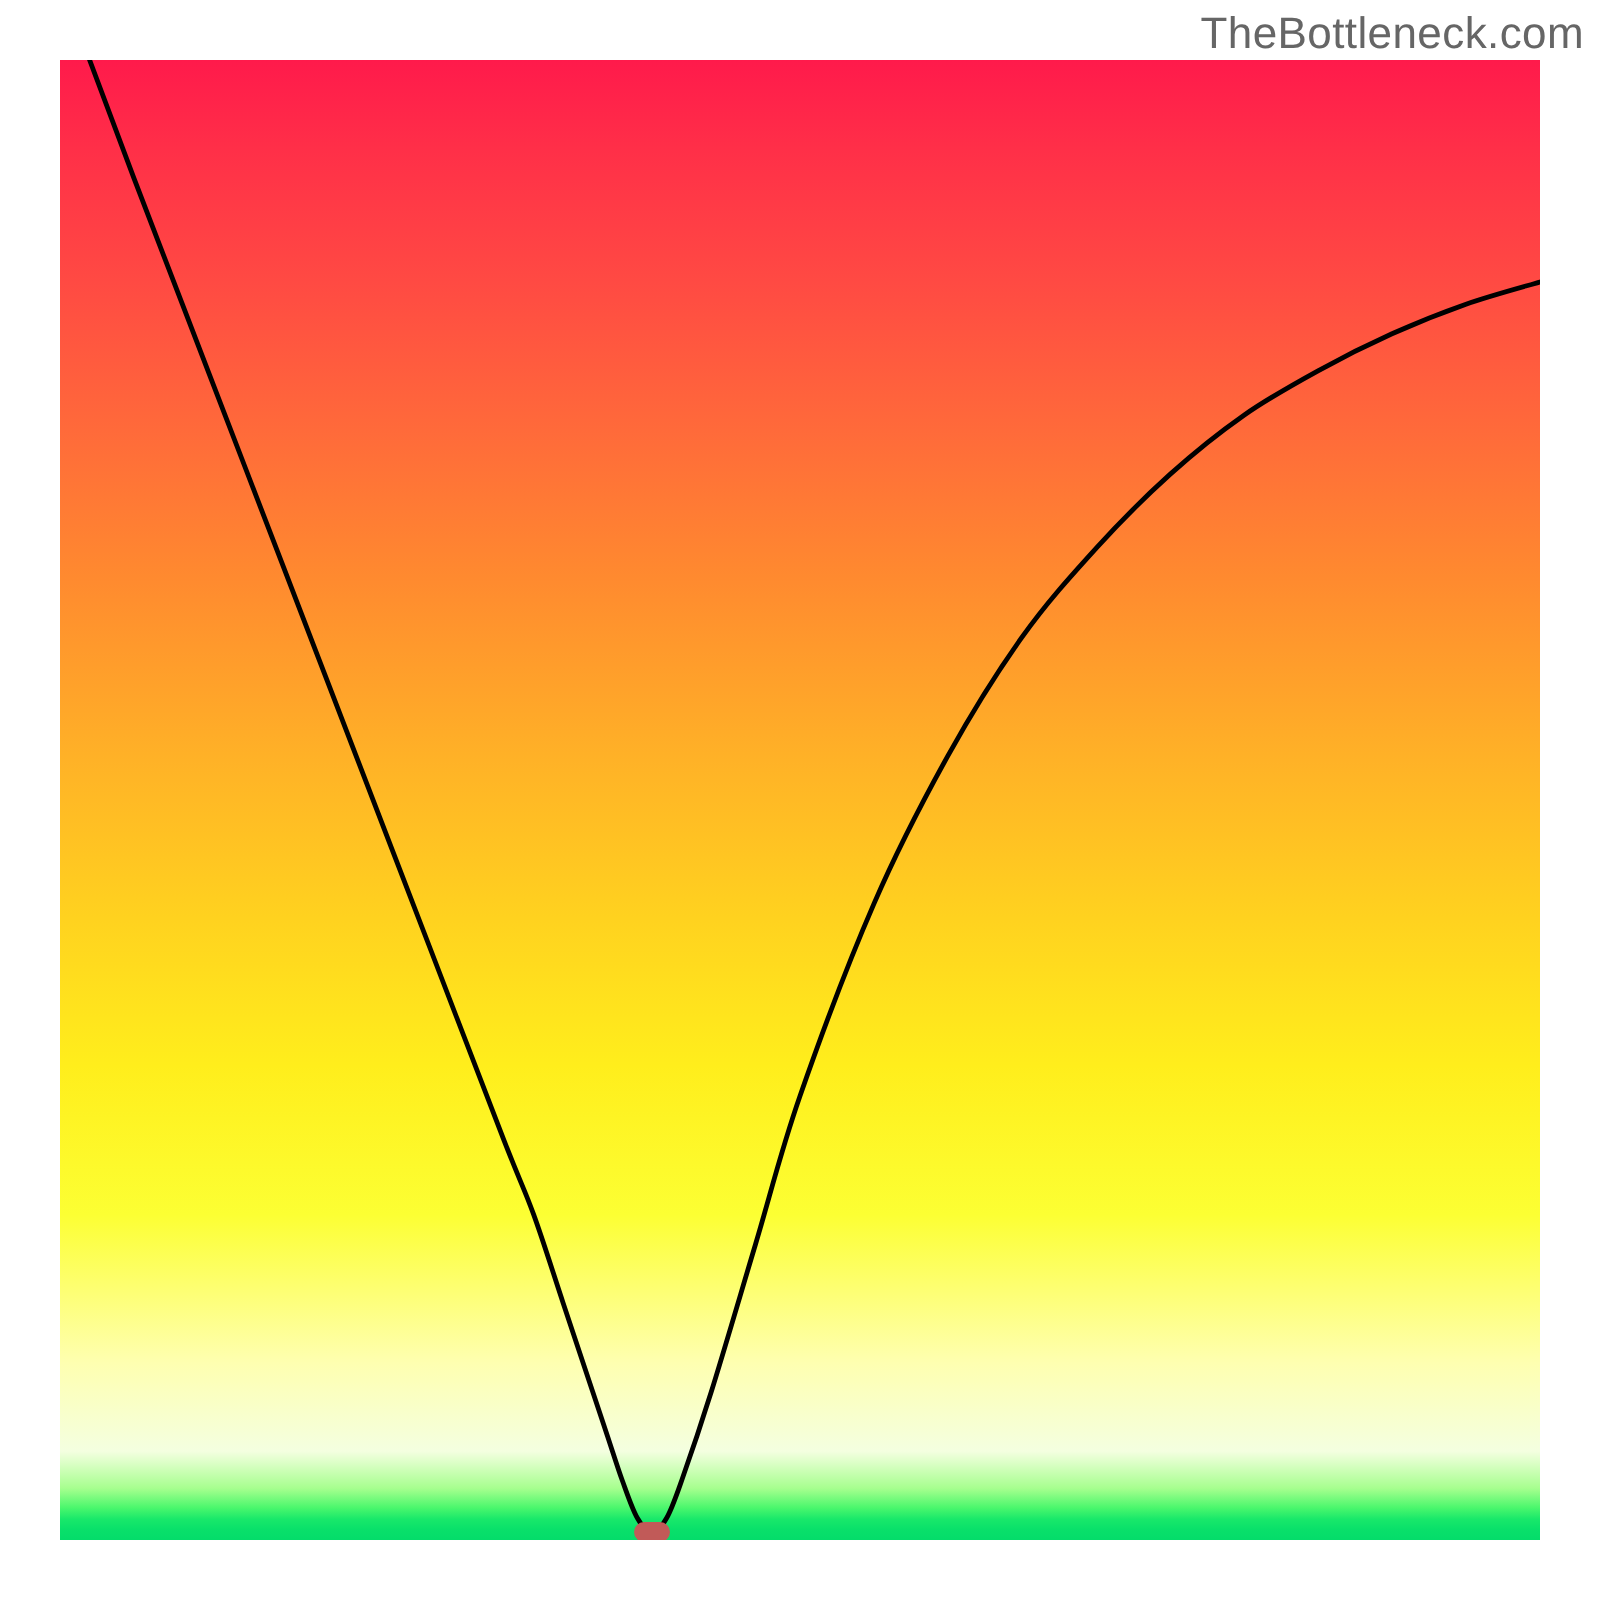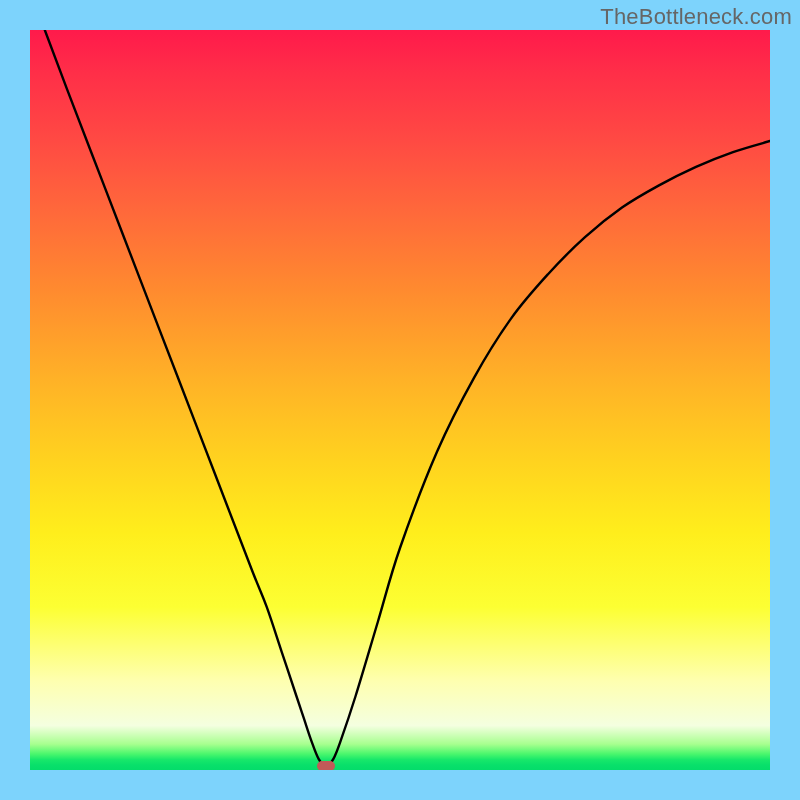--- a/index.html
+++ b/index.html
@@ -8,21 +8,21 @@
     width: 800px;
     height: 800px;
     overflow: hidden;
     background: #000;
     font-family: Arial, Helvetica, sans-serif;
   }
   .frame {
     position: relative;
     width: 800px;
     height: 800px;
-    background: #7dd3fc;
+    background: #ffffff;
   }
   .watermark {
     position: absolute;
     top: 4px;
     right: 8px;
     color: #666;
     font-size: 22px;
     font-weight: 400;
     letter-spacing: 0.2px;
     z-index: 10;

